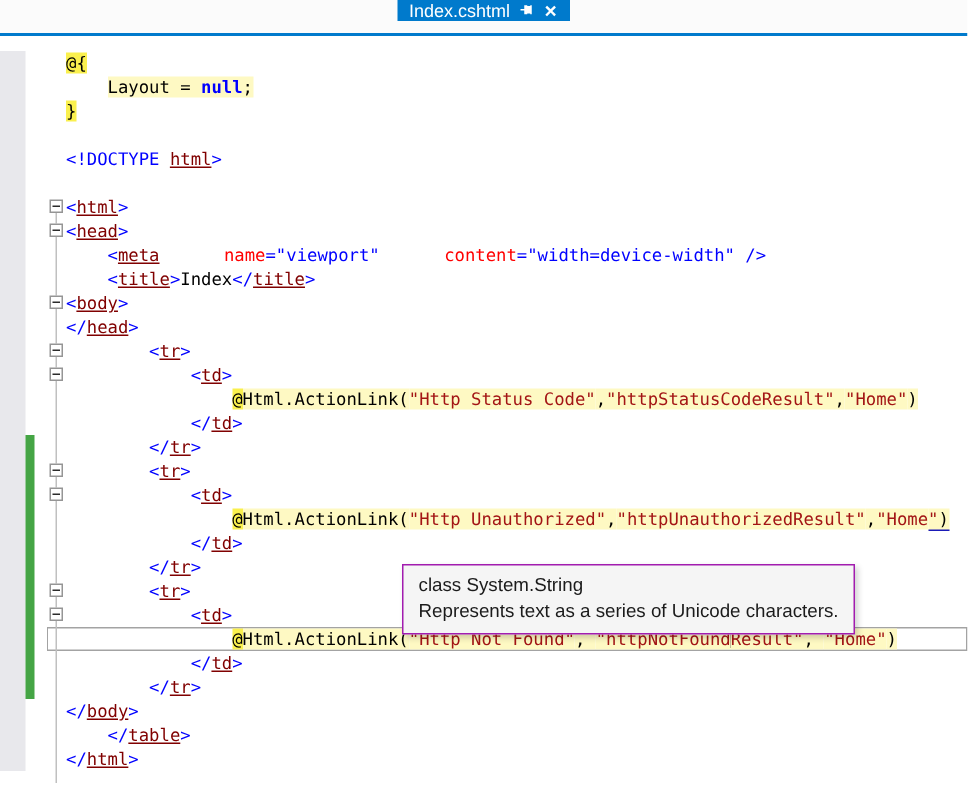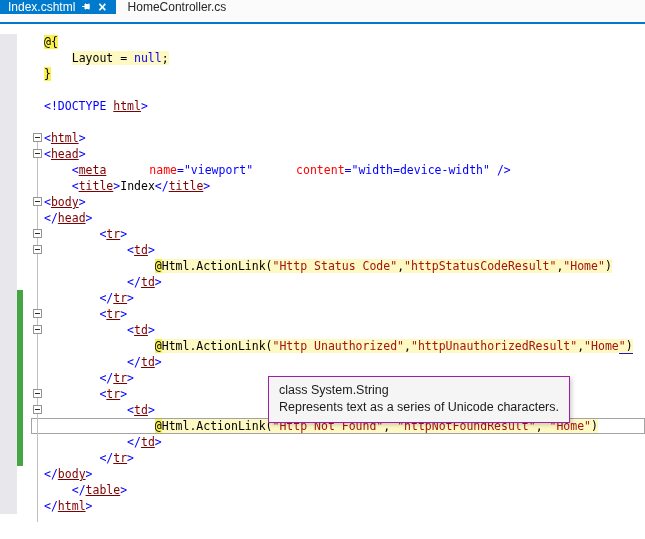--- a/index.html
+++ b/index.html
@@ -3,21 +3,21 @@
 <meta charset="utf-8">
 <style>
   * { margin:0; padding:0; box-sizing:content-box; }
   body { background:#ffffff; }
   .window {
     position:relative; width:645px; height:539px; overflow:hidden;
     background:#ffffff; font-family:"Liberation Sans", sans-serif;
   }
 
   
-  .tabbar { height:22px; display:flex; align-items:flex-start; background:#FBFBFB; }
+  .tabbar { height:22px; display:flex; align-items:center; background:#FBFBFB;flex-direction:column; }
   .tab-active {
     display:flex; align-items:center; gap:6px; padding:0 8px;
     background:#007ACC; color:#ffffff; font-size:12px; cursor:default;
   }
   .tab-inactive {
     display:flex; align-items:center; padding:0 12px;
     color:#262626; font-size:12px; cursor:default;
   }
   .tab-pin { display:inline-flex; align-items:center; }
   .tab-close { color:#ffffff; font-size:14px; font-weight:bold; line-height:1; padding:0 1px; }
@@ -49,21 +49,21 @@
   .content {
     flex:1; white-space:pre; color:#000000;
     font-family:"DejaVu Sans Mono", monospace; font-size:11.5px; line-height:16px;
   }
   
   .c-p { color:#000000; }
   .c-d { color:#0000FF; }
   .c-t { color:#800000;text-decoration:underline; }
   .c-a { color:#FF0000;margin-left:36px; }
   .c-v { color:#0000FF; }
-  .c-k { color:#0000FF; }
+  .c-k { color:#0000FF;font-weight:bold; }
   .c-s { color:#A31515; }
   .b-g { background:#fef9c3; }
   .b-y { background:#FAF04E; }
   .u   { border-bottom:1px solid #1A1AB8; }
   .caret {
     display:inline-block; width:1px; height:13px; background:#000000;
     vertical-align:-2px; margin:0 -0.5px;
   }
 
   
@@ -83,23 +83,20 @@
   <div class="tabbar">
     <div class="tab-active">
       <span>Index.cshtml</span>
       <span class="tab-pin">
         <svg width="10" height="10" viewBox="0 0 10 10">
             <path d="M1 4.5 h3 M4 2 h1 v5 h-1 z M5 2.5 h3 v4 h-3 z M8 1.5 v6" stroke="#ffffff" stroke-width="1" fill="#ffffff"></path>
           </svg>
       </span>
       <span class="tab-close">×</span>
     </div>
-    <div class="tab-inactive">
-      <span>HomeController.cs</span>
-    </div>
   </div>
   <div class="accentline"></div>
 
   <div class="editor">
     <div id="code-lines">
       <div class="guide"></div>
     <div class="line">
           <span class="m-ind"></span>
           <span class="m-chg"></span>
           <span class="m-sel"></span>

